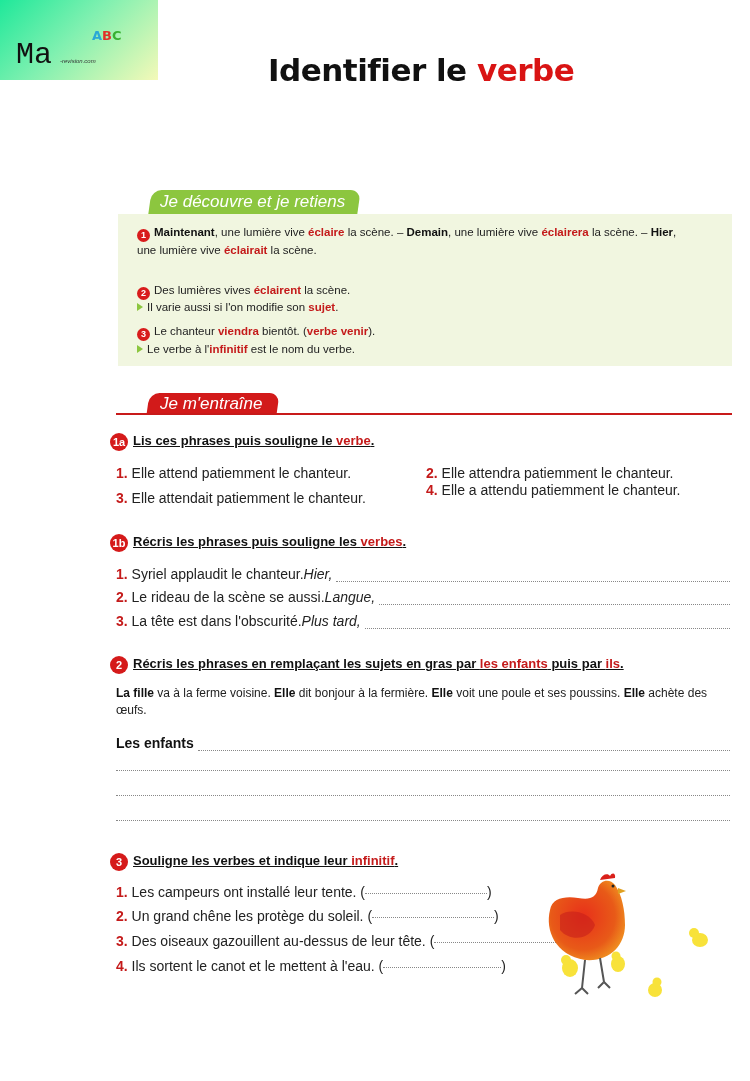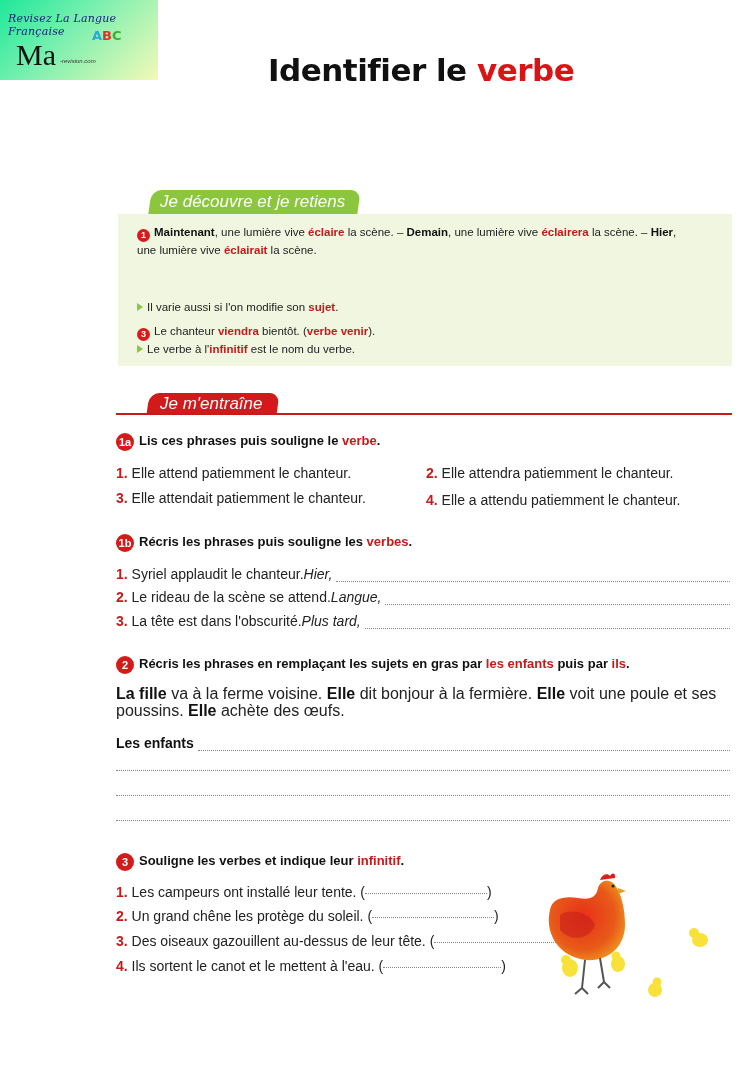--- a/index.html
+++ b/index.html
@@ -1,63 +1,65 @@
 <!DOCTYPE html>
 <html><head>
 <meta charset="utf-8">
 <style>
   html,body{margin:0;padding:0;}
   body{width:750px;height:1081px;background:#fff;position:relative;overflow:hidden;font-family:"Liberation Sans",sans-serif;color:#222;}
   .logo{position:absolute;left:0;top:0;width:158px;height:80px;background:linear-gradient(135deg,#1fe89a 0%,#7ff0b0 45%,#f4f9b8 100%);}
   .logo .tag{position:absolute;left:8px;top:12px;font-family:"DejaVu Serif",serif;font-style:italic;font-size:11px;color:#1a1a7a;letter-spacing:0.2px;}
-  .logo .ma{position:absolute;left:16px;top:38px;font-family:Liberation Serif, serif;font-size:30px;color:#111;}
+  .logo .ma{position:absolute;left:16px;top:38px;font-family:Liberation Mono, monospace;font-size:30px;color:#111;}
   .logo .abc{position:absolute;left:92px;top:28px;font-family:"DejaVu Sans",sans-serif;font-weight:bold;font-size:13px;text-align:right;}
   .logo .abc span:nth-child(1){color:#2aa8d6;} .logo .abc span:nth-child(2){color:#e0302a;} .logo .abc span:nth-child(3){color:#38b030;}
   .logo .site{position:absolute;left:60px;top:58px;font-size:6px;color:#333;font-style:italic;}
   .title{position:absolute;left:268px;top:52px;font-family:"DejaVu Sans",sans-serif;font-weight:bold;font-size:31px;letter-spacing:-0.5px;color:#111;}
   .title .red{color:#d91414;}
   .tab-green{position:absolute;left:150px;top:190px;height:24px;padding:0 14px 0 10px;background:#8cc63f;border-radius:10px 10px 0 0;transform:skewX(-8deg);color:#fff;font-style:italic;font-size:17px;line-height:24px;}
   .tab-green span{display:inline-block;transform:skewX(8deg);}
   .box{position:absolute;left:118px;top:214px;width:614px;height:152px;background:#f1f6e0;}
   .box .row{position:absolute;left:19px;font-size:11.5px;line-height:14px;color:#222;white-space:nowrap;}
   .num-dot{display:inline-block;width:13px;height:13px;border-radius:50%;background:#d81c1c;color:#fff;font-size:9px;font-weight:bold;text-align:center;line-height:13px;margin-right:4px;vertical-align:-2px;}
   .arrow{display:inline-block;width:0;height:0;border-left:6px solid #8cc63f;border-top:4px solid transparent;border-bottom:4px solid transparent;margin-right:4px;}
   .r{color:#c41a1a;font-weight:bold;}
   .b{font-weight:bold;color:#111;}
   .tab-red{position:absolute;left:148px;top:393px;height:22px;padding:0 16px 0 12px;background:#d21a1a;border-radius:10px 10px 0 0;transform:skewX(-8deg);color:#fff;font-style:italic;font-size:17px;line-height:22px;}
   .tab-red span{display:inline-block;transform:skewX(8deg);}
   .red-rule{position:absolute;left:116px;top:413px;width:616px;height:2px;background:#c81a1a;}
-  .ex-title{position:absolute;left:116px;font-size:13px;font-weight:bold;color:#111;white-space:nowrap;}
+  .ex-title{position:absolute;left:110px;font-size:13px;font-weight:bold;color:#111;white-space:nowrap;text-decoration:underline;}
   .badge{display:inline-block;min-width:18px;height:18px;padding:0 2px;border-radius:9px;background:#d51a1a;color:#fff;font-size:11px;font-weight:bold;text-align:center;line-height:18px;margin-right:5px;vertical-align:-1px;box-sizing:border-box;}
   .line{position:absolute;font-size:14px;color:#222;white-space:nowrap;}
   .line .n{color:#c41a1a;font-weight:bold;}
   .dots{display:inline-block;border-bottom:1px dotted #888;vertical-align:3px;}
   .rule{position:absolute;left:116px;width:614px;border-bottom:1px dotted #888;}
-  .para{position:absolute;left:116px;width:616px;font-size:16px;line-height:17px;color:#222;}
+  .para{position:absolute;left:116px;width:616px;font-size:12px;line-height:17px;color:#222;}
   .hen{position:absolute;left:530px;top:870px;}
 </style>
 </head>
 <body>
 
 <div class="logo">
-  <div class="tag">Revisez La Langue Française</div>
   <div class="ma">Ma</div>
   <div class="abc"><span>A</span><span>B</span><span>C</span></div>
   <div class="site">-revision.com</div>
 </div>
 
 <div class="title"><span>Identifier le </span><span class="red">verbe</span></div>
 
 <div class="tab-green"><span>Je découvre et je retiens</span></div>
 <div class="box">
   <div class="row" style="top:11px">
     <span class="num-dot">1</span><span class="b">Maintenant</span><span>, une lumière vive </span><span class="r">éclaire</span><span> la scène. – </span><span class="b">Demain</span><span>, une lumière vive </span><span class="r">éclairera</span><span> la scène. – </span><span class="b">Hier</span><span>,</span>
   </div>
   <div class="row" style="top:29px">
     <span>une lumière vive </span><span class="r">éclairait</span><span> la scène.</span>
+  </div>
+  <div class="row" style="top:69px">
+    <span class="num-dot">2</span><span>Des lumières vives </span><span class="r">éclairent</span><span> la scène.</span>
   </div>
   <div class="row" style="top:86px">
     <span class="arrow"></span><span>Il varie aussi si l'on modifie son </span><span class="r">sujet</span><span>.</span>
   </div>
   <div class="row" style="top:110px">
     <span class="num-dot">3</span><span>Le chanteur </span><span class="r">viendra</span><span> bientôt. (</span><span class="r">verbe venir</span><span>).</span>
   </div>
   <div class="row" style="top:128px">
     <span class="arrow"></span><span>Le verbe à l'</span><span class="r">infinitif</span><span> est le nom du verbe.</span>
   </div>
@@ -65,27 +67,27 @@
 
 <div class="tab-red"><span>Je m'entraîne</span></div>
 <div class="red-rule"></div>
 
 <div class="ex-title" style="top:433px">
   <span class="badge">1a</span><span>Lis ces phrases puis souligne le </span><span class="r">verbe</span><span>.</span>
 </div>
 <div class="line" style="left:116px;top:465px"><span class="n">1.</span> <span>Elle attend patiemment le chanteur.</span></div>
 <div class="line" style="left:426px;top:465px"><span class="n">2.</span> <span>Elle attendra patiemment le chanteur.</span></div>
 <div class="line" style="left:116px;top:490px"><span class="n">3.</span> <span>Elle attendait patiemment le chanteur.</span></div>
-<div class="line" style="left:426px;top:492px"><span class="n">4.</span> <span>Elle a attendu patiemment le chanteur.</span></div>
+<div class="line" style="left:426px;top:482px"><span class="n">4.</span> <span>Elle a attendu patiemment le chanteur.</span></div>
 
 <div class="ex-title" style="top:534px">
   <span class="badge">1b</span><span>Récris les phrases puis souligne les </span><span class="r">verbes</span><span>.</span>
 </div>
 <div class="line" style="left:116px;top:566px;width:614px;display:flex"><span class="n">1.</span>&nbsp;<span>Syriel applaudit le chanteur. </span><i>Hier,</i><span class="dots" style="flex:1;margin-left:4px"></span></div>
-<div class="line" style="left:116px;top:589px;width:614px;display:flex"><span class="n">2.</span>&nbsp;<span>Le rideau de la scène se attend. </span><i>Langue,</i><span class="dots" style="flex:1;margin-left:4px"></span></div>
+<div class="line" style="left:116px;top:589px;width:614px;display:flex"><span class="n">2.</span>&nbsp;<span>Le rideau de la scène se aussi. </span><i>Langue,</i><span class="dots" style="flex:1;margin-left:4px"></span></div>
 <div class="line" style="left:116px;top:613px;width:614px;display:flex"><span class="n">3.</span>&nbsp;<span>La tête est dans l'obscurité. </span><i>Plus tard,</i><span class="dots" style="flex:1;margin-left:4px"></span></div>
 
 <div class="ex-title" style="top:656px">
   <span class="badge">2</span><span>Récris les phrases en remplaçant les sujets en gras par </span><span class="r">les enfants</span><span> puis par </span><span class="r">ils</span><span>.</span>
 </div>
 <div class="para" style="top:685px">
   <span class="b">La fille</span><span> va à la ferme voisine. </span><span class="b">Elle</span><span> dit bonjour à la fermière. </span><span class="b">Elle</span><span> voit une poule et ses poussins. </span><span class="b">Elle</span><span> achète des œufs.</span>
 </div>
 <div class="line" style="left:116px;top:735px;width:614px;display:flex">
     <span class="b">Les enfants</span>

